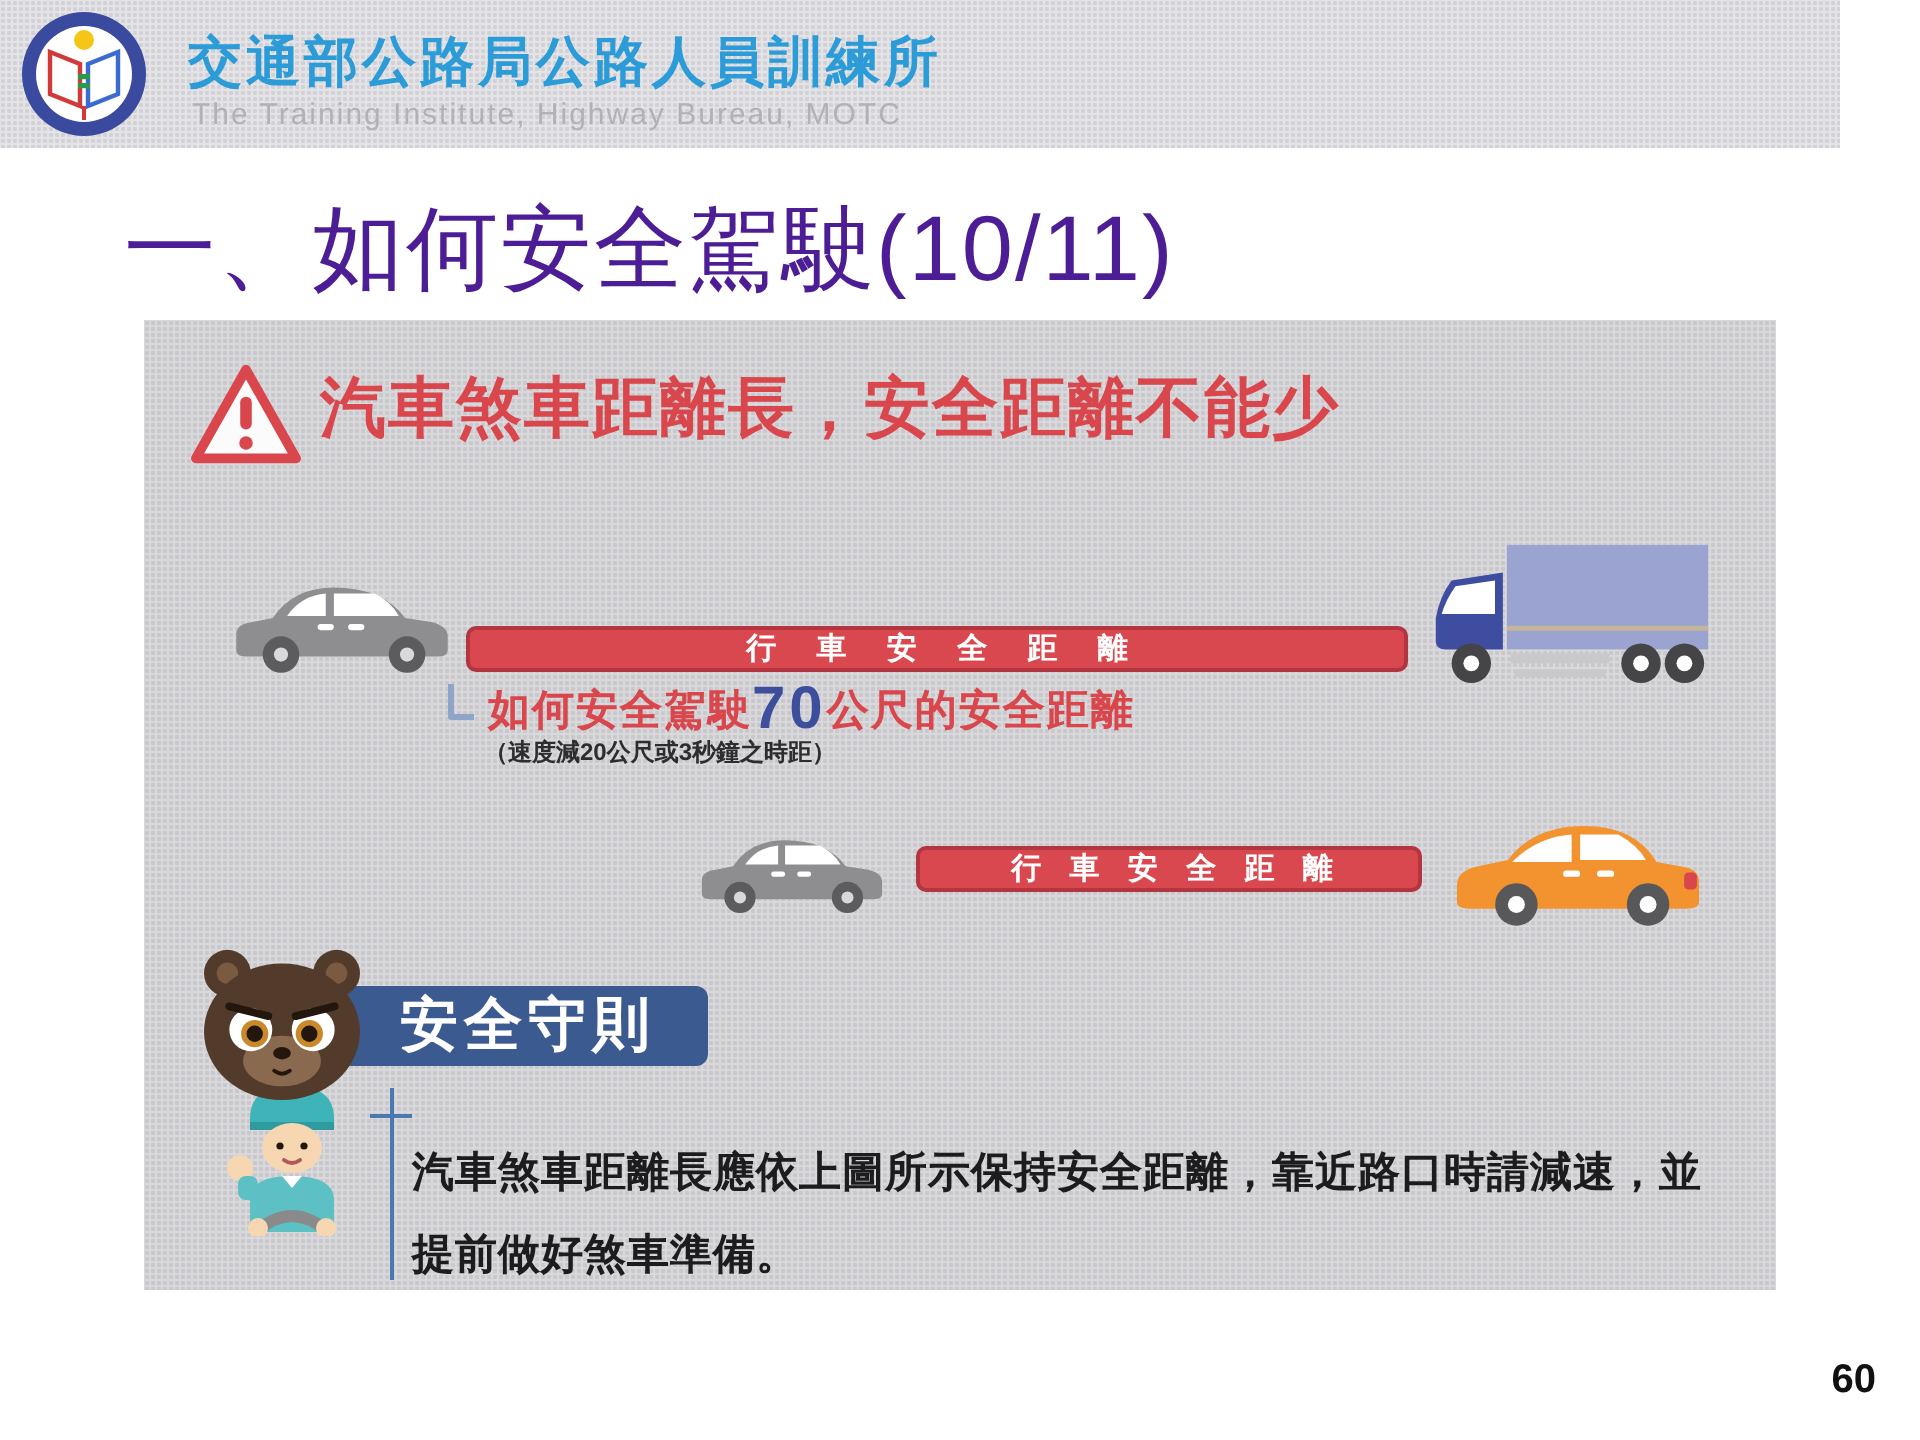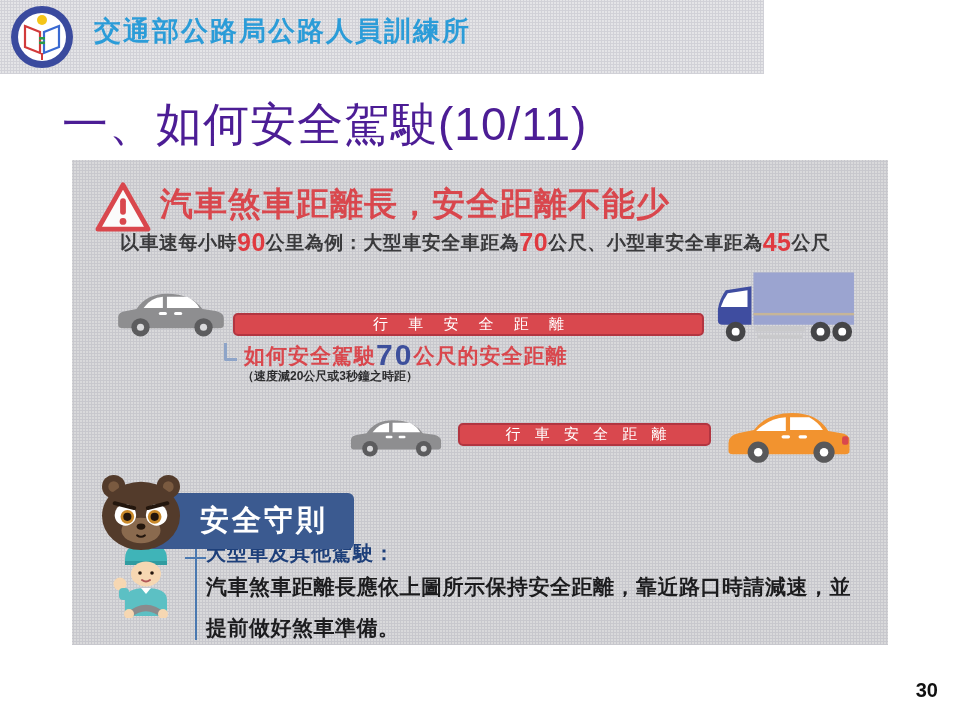--- a/index.html
+++ b/index.html
@@ -3,21 +3,21 @@
 <meta charset="utf-8">
 <style>
   html,body{margin:0;padding:0;}
   body{width:960px;height:720px;background:#ffffff;overflow:hidden;
        font-family:"Liberation Sans",sans-serif;position:relative;}
   .texture{background-image:radial-gradient(rgba(110,110,130,.16) 1px, transparent 1.2px);
            background-size:3px 3px;}
   .slide{position:absolute;inset:0;}
 
   
-  .header{position:absolute;left:0;top:0;width:764px;height:74px;background-color:#e4e4e7;}
+  .header{position:absolute;left:0;top:0;width:920px;height:74px;background-color:#e4e4e7;}
   .logo{position:absolute;left:10px;top:5px;width:64px;height:64px;}
   .header-title{position:absolute;left:94px;top:13px;font-size:27px;font-weight:bold;
                 color:#2b9cd8;letter-spacing:2px;white-space:nowrap;}
   .header-sub{position:absolute;left:96px;top:49px;font-size:15px;color:#b2b2b6;
               letter-spacing:1px;white-space:nowrap;}
 
   
   .slide-title{position:absolute;left:62px;top:94px;font-size:46px;font-weight:400;
                color:#4c1d95;letter-spacing:1px;white-space:nowrap;}
 
@@ -26,34 +26,34 @@
   .warn-icon{position:absolute;left:22px;top:20px;width:58px;height:54px;}
   .warn-title{position:absolute;left:88px;top:22px;font-size:33px;font-weight:800;
               color:#d9474d;letter-spacing:1px;white-space:nowrap;}
   .subtitle-line{position:absolute;left:48px;top:68px;font-size:19px;font-weight:bold;
                  color:#3a3a3c;white-space:nowrap;letter-spacing:.5px;}
   .subtitle-line .hl{color:#e03a40;font-size:25px;font-weight:800;vertical-align:-2px;}
 
   .vehicle{position:absolute;}
   .dist-bar{position:absolute;height:19px;background:#d9484e;border:2px solid #b23540;
             border-radius:5px;display:flex;align-items:center;justify-content:center;}
-  .dist-bar span{color:#ffffff;font-size:15px;font-weight:normal;letter-spacing:8px;
+  .dist-bar span{color:#ffffff;font-size:15px;font-weight:bold;letter-spacing:8px;
                  white-space:nowrap;text-indent:8px;}
   .keep-line{position:absolute;font-size:21px;font-weight:800;color:#d9474d;
              white-space:nowrap;letter-spacing:1px;}
   .keep-line .num{color:#3d4f9c;font-size:30px;font-weight:800;vertical-align:-2px;
                   letter-spacing:2px;}
   .elbow{display:inline-block;width:10px;height:15px;border-left:3px solid #8ea4c8;
          border-bottom:3px solid #8ea4c8;border-bottom-left-radius:2px;margin-right:7px;
          vertical-align:2px;}
   .note-line{position:absolute;font-size:12px;font-weight:bold;color:#2d2d2f;
              white-space:nowrap;}
 
   .bear{position:absolute;left:20px;top:312px;width:98px;height:78px;z-index:2;}
-  .badge{position:absolute;left:76px;top:333px;height:56px;background:#3b5a90;
+  .badge{position:absolute;left:76px;top:333px;height:40px;background:#3b5a90;
          border-radius:6px;display:flex;align-items:center;z-index:1;
          padding:0 26px 0 52px;}
   .badge span{color:#ffffff;font-size:29px;font-weight:800;letter-spacing:3px;white-space:nowrap;}
 
   .driver{position:absolute;left:38px;top:376px;width:72px;height:82px;}
   .vline{position:absolute;left:123px;top:384px;width:2px;height:96px;background:#4a78b0;}
   .vtick{position:absolute;left:113px;top:397px;width:21px;height:2px;background:#4a78b0;}
   .rule-heading{position:absolute;left:134px;top:380px;font-size:20px;font-weight:800;
                 color:#1d3f7a;letter-spacing:1px;white-space:nowrap;}
   .rule-body{position:absolute;left:134px;top:406px;width:665px;font-size:21px;
@@ -71,34 +71,34 @@
       <circle cx="32" cy="32" r="31" fill="#3a4a9e"></circle>
       <circle cx="32" cy="32" r="24" fill="#ffffff"></circle>
       <circle cx="32" cy="15" r="5" fill="#f5c518"></circle>
       <path d="M15 21 L30 27 L30 48 L15 42 Z" fill="#ffffff" stroke="#d23a3a" stroke-width="2.2"></path>
       <path d="M49 21 L34 27 L34 48 L49 42 Z" fill="#ffffff" stroke="#3a6ad2" stroke-width="2.2"></path>
       <rect x="29" y="32" width="6" height="2.6" fill="#2a9a4a"></rect>
       <rect x="29" y="36.5" width="6" height="2.6" fill="#2a9a4a"></rect>
       <path d="M32 48 L32 55" stroke="#d23a3a" stroke-width="2"></path>
     </svg>
     <div class="header-title">交通部公路局公路人員訓練所</div>
+    <div class="header-sub">The Training Institute, Highway Bureau,  MOTC</div>
   </div>
 
   <div class="slide-title">一、如何安全駕駛(10/11)</div>
 
   <div class="panel texture">
 
     <svg class="warn-icon" viewBox="0 0 60 56">
       <path d="M30 5 L56 51 L4 51 Z" fill="#fbfbfb" stroke="#d9474d" stroke-width="5" stroke-linejoin="round"></path>
       <rect x="27" y="19" width="6" height="17" rx="3" fill="#d9474d"></rect>
       <circle cx="30" cy="43" r="3.5" fill="#d9474d"></circle>
     </svg>
     <div class="warn-title">汽車煞車距離長，安全距離不能少</div>
 
-    <div class="subtitle-line"><span>以車速每小時</span><span class="hl">90</span><span>公里為例：大型車安全車距為</span><span class="hl">70</span><span>公尺、小型車安全車距為</span><span class="hl">45</span><span>公尺</span></div>
 
     <svg class="vehicle" style="left:38px;top:122px;width:122px;height:56px" viewBox="0 0 120 54">
       <path d="M8 42 L8 34 Q8 29 16 28 L26 26 Q36 11 56 11 Q80 11 91 26 L104 28 Q112 30 112 35 L112 42 Q112 45 107 45 L13 45 Q8 45 8 42 Z" fill="#8e8e90"></path>
       <path d="M33 25 L52 25 L52 14 Q40 15 33 25 Z" fill="#ffffff"></path>
       <path d="M56 14 L76 14 Q84 18 88 25 L56 25 Z" fill="#ffffff"></path>
       <rect x="48" y="29" width="8" height="3" rx="1.5" fill="#ffffff"></rect>
       <rect x="63" y="29" width="8" height="3" rx="1.5" fill="#ffffff"></rect>
       <circle cx="30" cy="44" r="9" fill="#5c5c5e"></circle>
         <circle cx="30" cy="44" r="3.5" fill="#d9d9db"></circle>
       <circle cx="92" cy="44" r="9" fill="#5c5c5e"></circle>
@@ -189,20 +189,19 @@
         <circle cx="41" cy="37" r="1.8" fill="#23160d"></circle>
       <path d="M31 44 Q35 47 39 44" stroke="#b25858" stroke-width="2" fill="none" stroke-linecap="round"></path>
       <path d="M14 80 L14 64 Q14 52 35 52 Q56 52 56 64 L56 80 Z" fill="#5cc0c4"></path>
       <path d="M30 52 L35 58 L40 52 Z" fill="#ffffff"></path>
       <path d="M17 80 Q35 64 53 80" stroke="#8a8a8c" stroke-width="6" fill="none"></path>
       <circle cx="18" cy="78" r="5" fill="#f6d7b2"></circle>
         <circle cx="52" cy="78" r="5" fill="#f6d7b2"></circle>
     </svg>
     <div class="vline"></div>
     <div class="vtick"></div>
-    <div class="rule-heading">大型車及其他駕駛：</div>
     <div class="rule-body">汽車煞車距離長應依上圖所示保持安全距離，靠近路口時請減速，並提前做好煞車準備。</div>
 
   </div>
 
-  <div class="page-number">30</div>
+  <div class="page-number">60</div>
 
 </div>
 
 </body></html>

